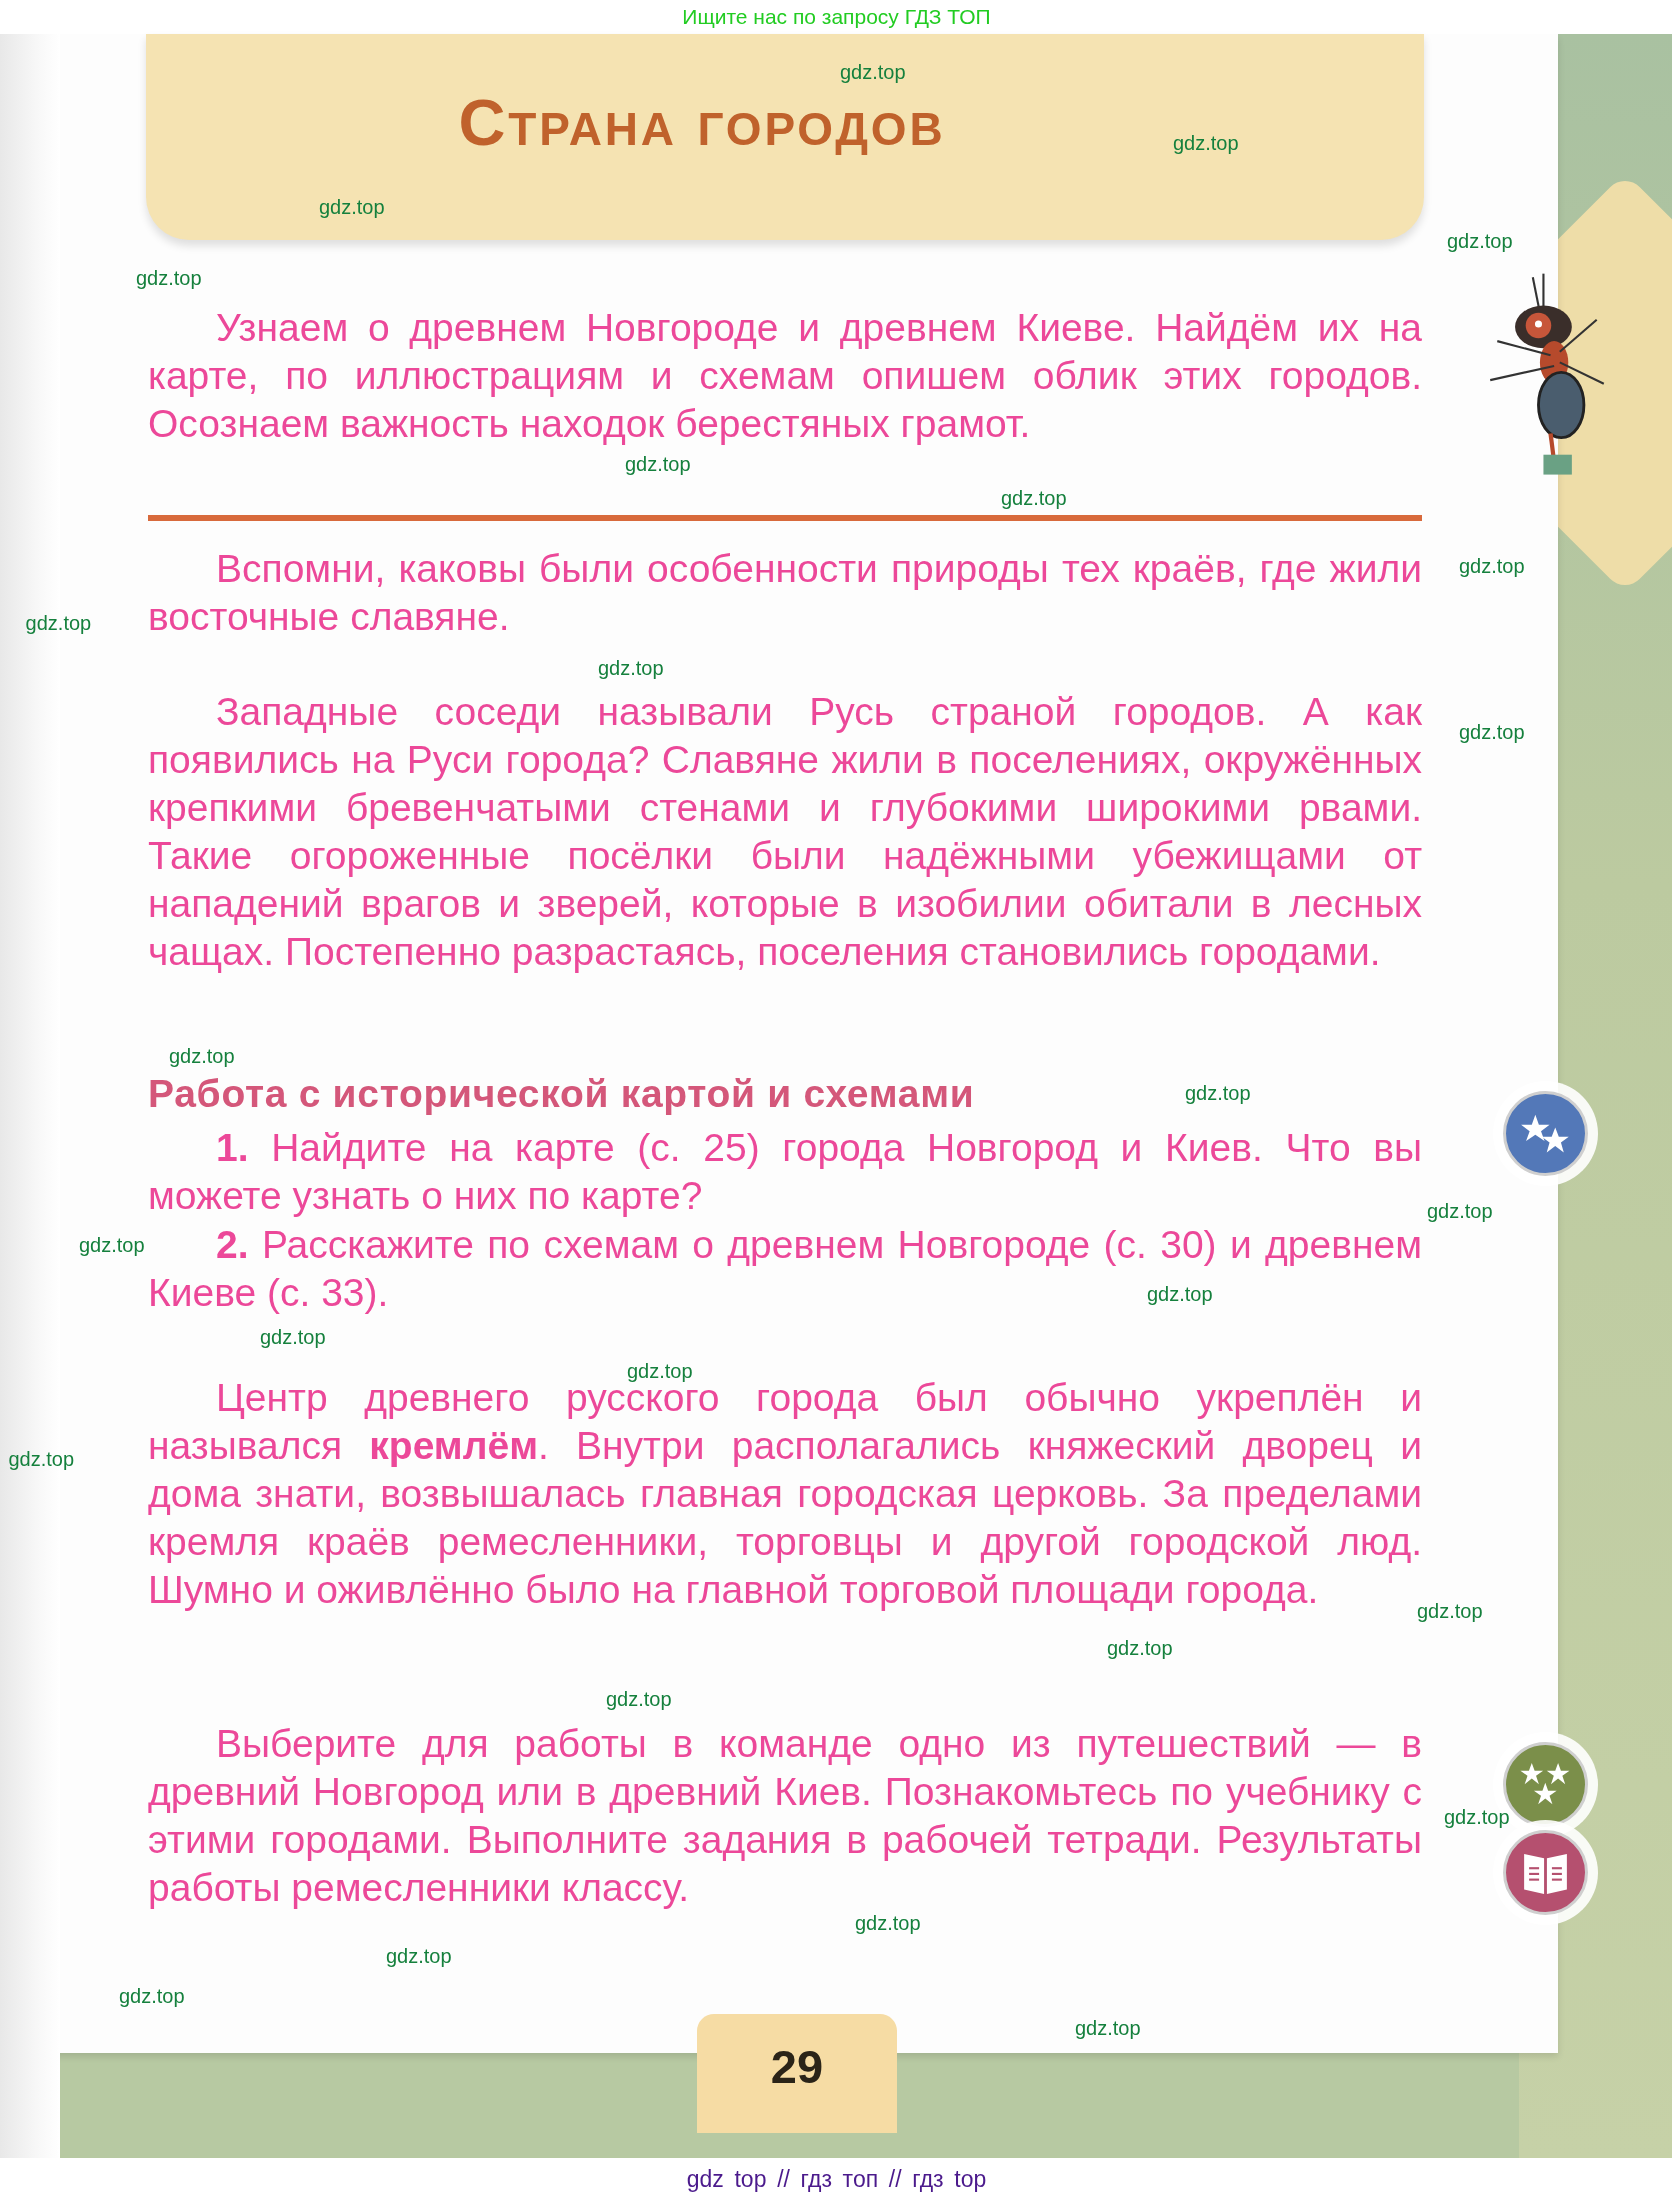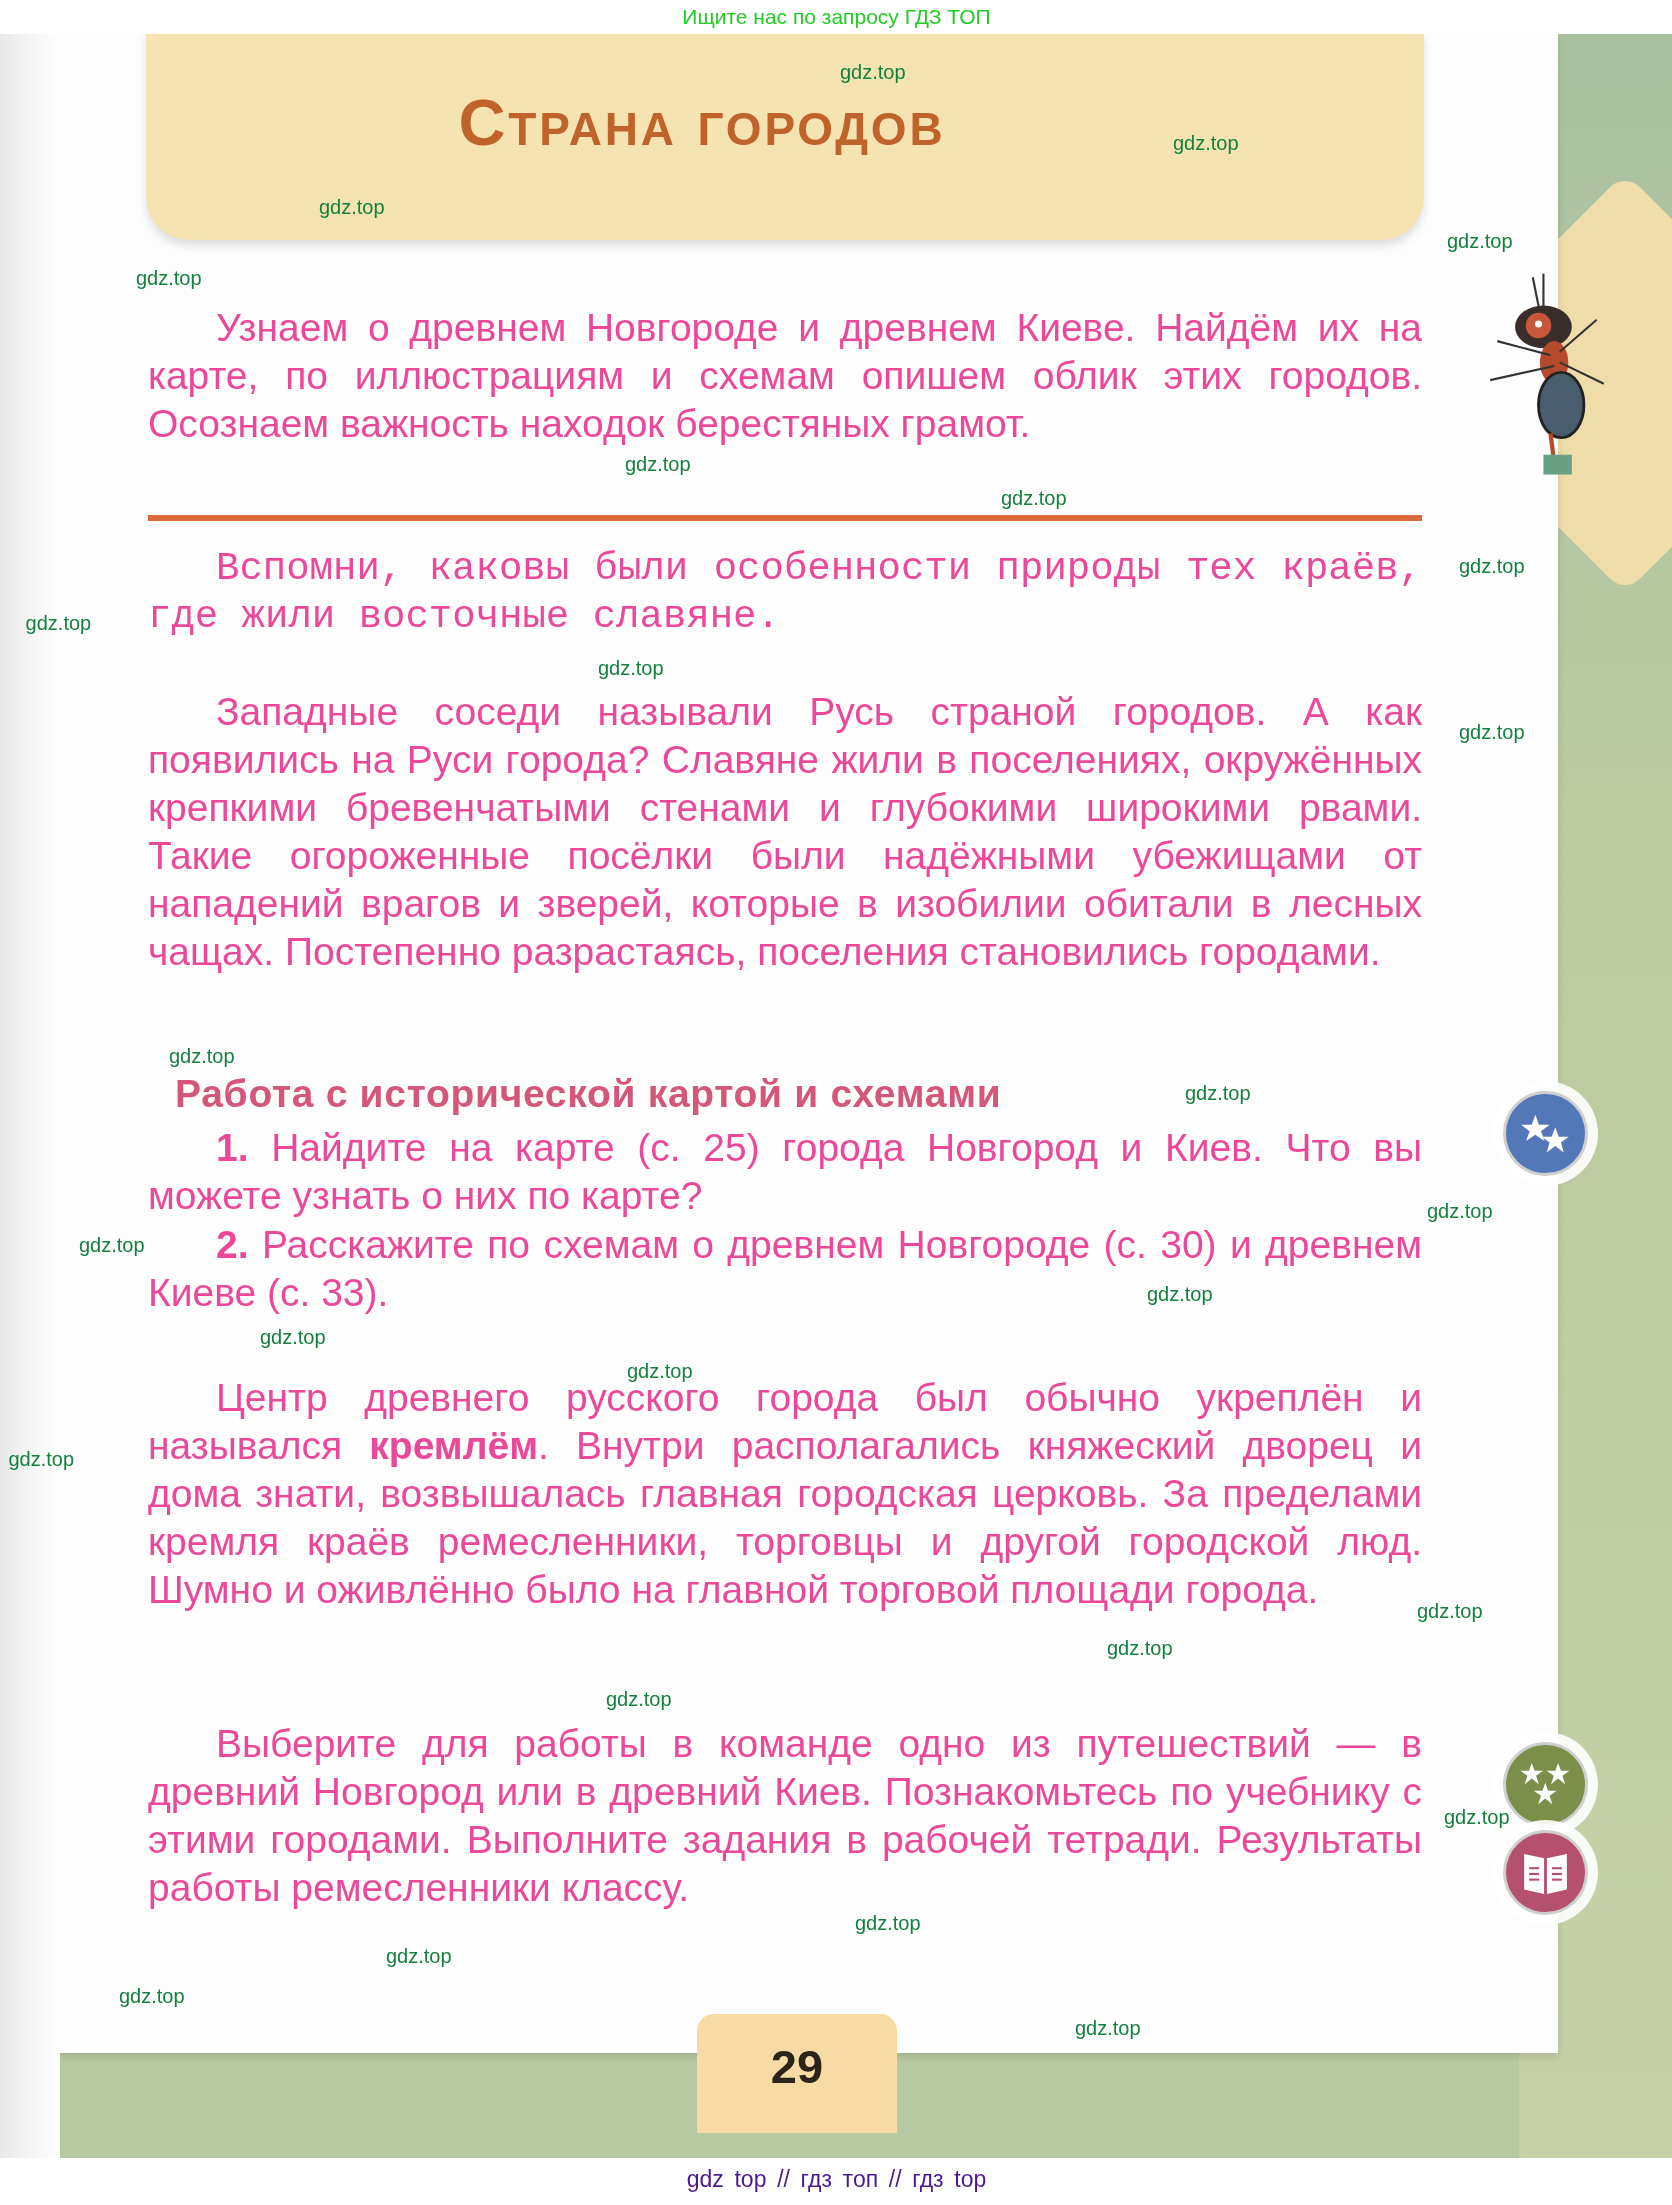--- a/index.html
+++ b/index.html
@@ -9,21 +9,21 @@
   .green-bg{position:absolute;left:0;top:34px;width:1673px;height:2124px;background:#b7c9a2;}
   .leaf-stripe{position:absolute;left:1519px;top:34px;width:154px;height:2124px;background:linear-gradient(180deg,#a9c1a1 0%,#bccaa0 40%,#c6d1a7 100%);}
   .yellow-tri{position:absolute;left:1476px;top:234px;width:298px;height:298px;background:#eedda8;transform:rotate(45deg);transform-origin:center;border-radius:21px;}
   .page{position:absolute;left:0;top:34px;width:1558px;height:2019px;background:#fdfdfd;box-shadow:0 4.3px 7px rgba(0,0,0,0.12);}
   .page-edge{position:absolute;left:0;top:34px;width:60px;height:2124px;background:linear-gradient(90deg,#e8e8e8,#f7f7f7 60%,#fff);}
   .header-card{position:absolute;left:146px;top:34px;width:1278px;height:206px;background:#f5e3b2;border-radius:0 0 43px 43px;box-shadow:0 5.7px 8.5px rgba(0,0,0,0.12);}
   .title{position:absolute;left:146px;top:85px;width:1112px;text-align:center;font-size:65px;font-weight:bold;color:#c0622c;letter-spacing:2.8px;font-variant:small-caps;}
   .txt{position:absolute;left:148px;width:1274px;font-size:39px;line-height:48px;color:#ec4899;text-align:justify;text-align-last:left;}
   .indent{text-indent:68px;}
   .rule{position:absolute;left:148px;top:515px;width:1274px;height:5.7px;background:#d86a3c;}
-  .section-h{position:absolute;left:148px;top:1072px;font-size:39px;font-weight:bold;color:#d4577a;letter-spacing:0.7px;margin-left:27px;}
+  .section-h{position:absolute;left:148px;top:1072px;font-size:39px;font-weight:bold;color:#d4577a;letter-spacing:0.7px;}
   .num{font-weight:bold;}
   .bold{font-weight:bold;}
   .wm{position:absolute;font-size:20px;color:#15803d;font-family:"Liberation Sans",sans-serif;}
   .badge{position:absolute;border-radius:50%;border:3.5px solid #cfcfcf;box-shadow:0 0 0 10px rgba(255,255,255,0.9);display:flex;align-items:center;justify-content:center;}
   .badge svg{display:block;}
   .pagenum{position:absolute;left:697px;top:2014px;width:200px;height:119px;background:#f6dca4;border-radius:17px 17px 0 0;text-align:center;font-size:47px;font-weight:bold;color:#2b2418;line-height:106px;}
   .ant{position:absolute;left:1476px;top:263px;width:142px;height:213px;}
 </style>
 </head>
 <body>
@@ -35,21 +35,21 @@
 <div class="page-edge"></div>
 
 <div class="topbar">Ищите нас по запросу ГДЗ ТОП</div>
 
 <div class="header-card"></div>
 <div class="title">Страна городов</div>
 
 <div class="txt indent" style="top:304px;">Узнаем о древнем Новгороде и древнем Киеве. Найдём их на карте, по иллюстрациям и схемам опишем облик этих городов. Осознаем важность находок берестяных грамот.</div>
 <div class="rule"></div>
 
-<div class="txt indent" style="top:545px;font-family:Liberation Mono, monospace;">Вспомни, каковы были особенности природы тех краёв, где жили восточные славяне.</div>
+<div class="txt indent" style="top:545px;">Вспомни, каковы были особенности природы тех краёв, где жили восточные славяне.</div>
 
 <div class="txt indent" style="top:688px;">Западные соседи называли Русь страной городов. А как появились на Руси города? Славяне жили в поселениях, окружённых крепкими бревенчатыми стенами и глубокими широкими рвами. Такие огороженные посёлки были надёжными убежищами от нападений врагов и зверей, которые в изобилии обитали в лесных чащах. Постепенно разрастаясь, поселения становились городами.</div>
 
 <div class="section-h">Работа с исторической картой и схемами</div>
 
 <div class="txt indent" style="top:1124px;">
   <span class="num">1.</span>
   <span>Найдите на карте (с. 25) города Новгород и Киев. Что вы можете узнать о них по карте?</span>
 </div>
 <div class="txt indent" style="top:1221px;">

